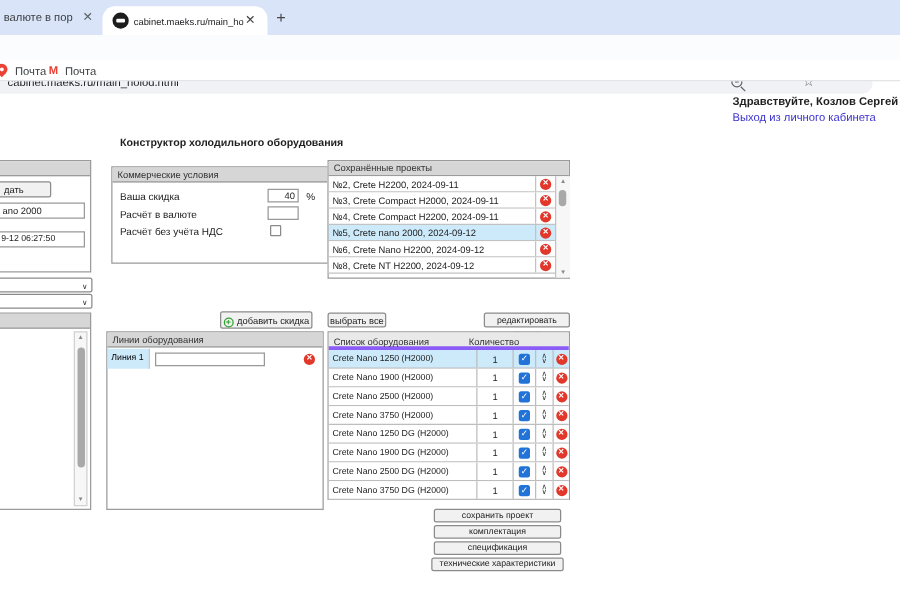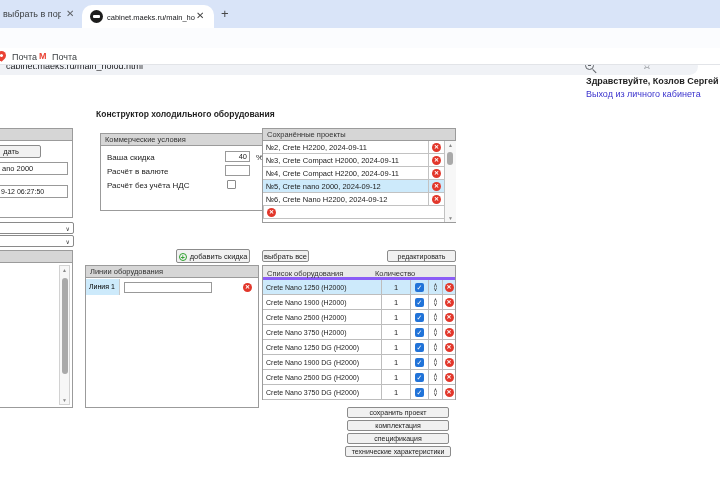--- a/index.html
+++ b/index.html
@@ -52,21 +52,21 @@
   .lp-inp2{position:absolute;left:-8px;top:56px;width:77px;height:13px;padding-left:9px;font-size:7px}
   .sel{position:absolute;left:-2px;width:76px;height:12px;border:1px solid #8a8a8a;border-radius:2px;background:#fff;cursor:pointer}
   .sel-arrow{position:absolute;right:3px;top:2px;font-size:6px;color:#333}
   .left-list{left:-2px;top:250px;width:75px;height:158px}
   .vtrack{position:absolute;background:#f7f7f7;border:1px solid #d2d2d2}
   .varrow{position:absolute;left:0;width:100%;text-align:center;font-size:5px;color:#888;cursor:pointer}
   .vthumb{position:absolute;left:2px;width:6px;border-radius:3px;background:#a9a9a9;cursor:grab}
   .ll-track{right:2px;top:14px;width:11px;height:140px}
 
   
-  .commercial{left:100px;top:133px;width:174px;height:78px}
+  .commercial{left:89px;top:133px;width:174px;height:78px}
   .c-lab{position:absolute;left:6px;font-size:8px;color:#222;white-space:nowrap}
   .c-inp1{position:absolute;left:124px;top:17px;width:25px;height:11px;text-align:right;padding-right:2px}
   .c-unit{position:absolute;left:155px;top:19px;font-size:8px;color:#222}
   .c-inp2{position:absolute;left:124px;top:31px;width:25px;height:11px}
   .c-cb{position:absolute;left:126px;top:46px;width:9px;height:9px;border:1px solid #8a8a8a;border-radius:1px;background:#fff;cursor:pointer}
 
   
   .saved{left:262px;top:128px;width:194px;height:95px}
   .srows{position:absolute;left:0;top:12px;width:181px}
   .srow{height:13px;display:flex;align-items:center;background:#fff;border-bottom:1px solid #c2c2c2;cursor:pointer}
@@ -109,21 +109,21 @@
   .actions{position:absolute;left:340px;top:407px;width:116px;text-align:center}
   .act{display:block;margin:0 auto 2px;height:11px;line-height:10px;padding:0 6px;min-width:102px;width:max-content;background:#f1f1f1;border:1px solid #8b8b8b;border-radius:2px;font-size:7px;color:#222;cursor:pointer}
 </style>
 </head>
 <body>
 
 <div class="screen">
 
   <div class="tabstrip">
     <div class="tab1">
-      <span class="tab1-label">выбрать в пор</span>
+      <span class="tab1-label">валюте в пор</span>
       <span class="tab1-close">✕</span>
     </div>
     <div class="tab-active">
       <span class="favicon">
           <span class="favbar"></span>
         </span>
       <span class="tab2-label">cabinet.maeks.ru/main_holod.h</span>
       <span class="tab2-close">✕</span>
     </div>
     <div class="newtab">+</div>
@@ -213,20 +213,21 @@
             <span class="delc"><span>✕</span></span>
           </div>
         </div>
         <div class="srow">
           <div class="stext">№6, Crete Nano H2200, 2024-09-12</div>
           <div class="sdel">
             <span class="delc"><span>✕</span></span>
           </div>
         </div>
         <div class="srow">
+          <div class="stext">№8, Crete NT H2200, 2024-09-12</div>
           <div class="sdel">
             <span class="delc"><span>✕</span></span>
           </div>
         </div>
       </div>
     <div class="vtrack sv-track">
       <span class="varrow" style="top:1px">▲</span>
       <span class="vthumb sv-thumb"></span>
       <span class="varrow" style="bottom:1px">▼</span>
     </div>

